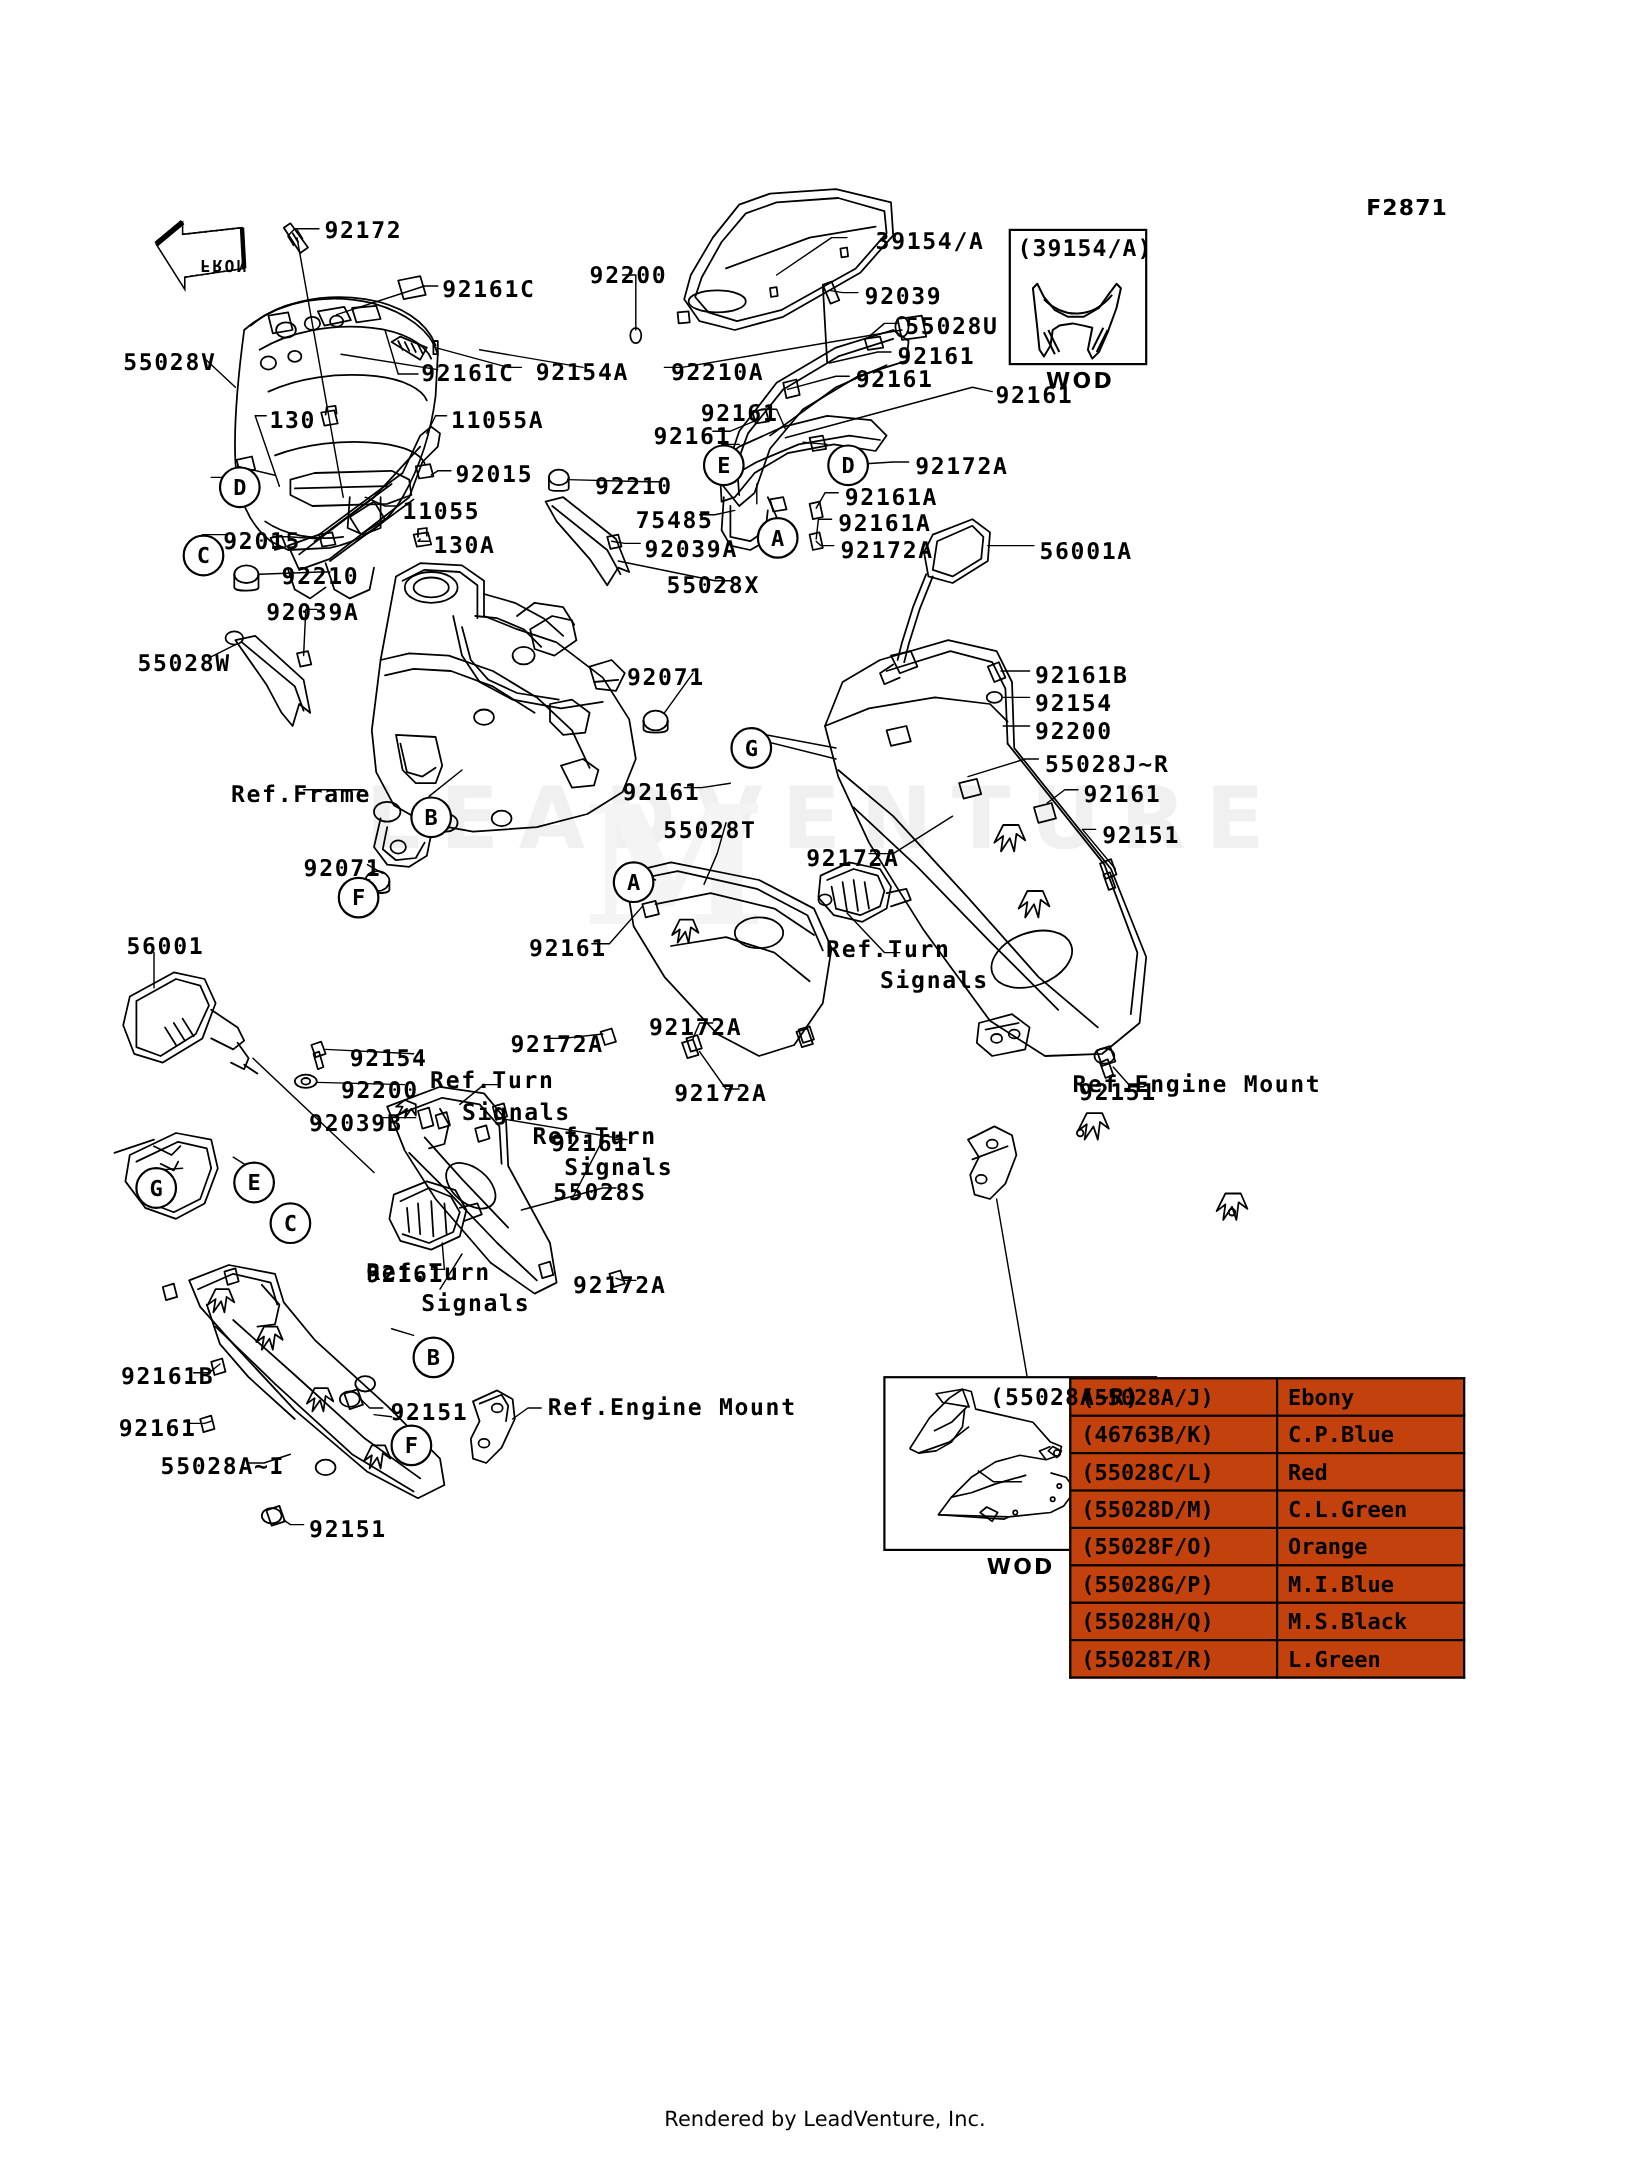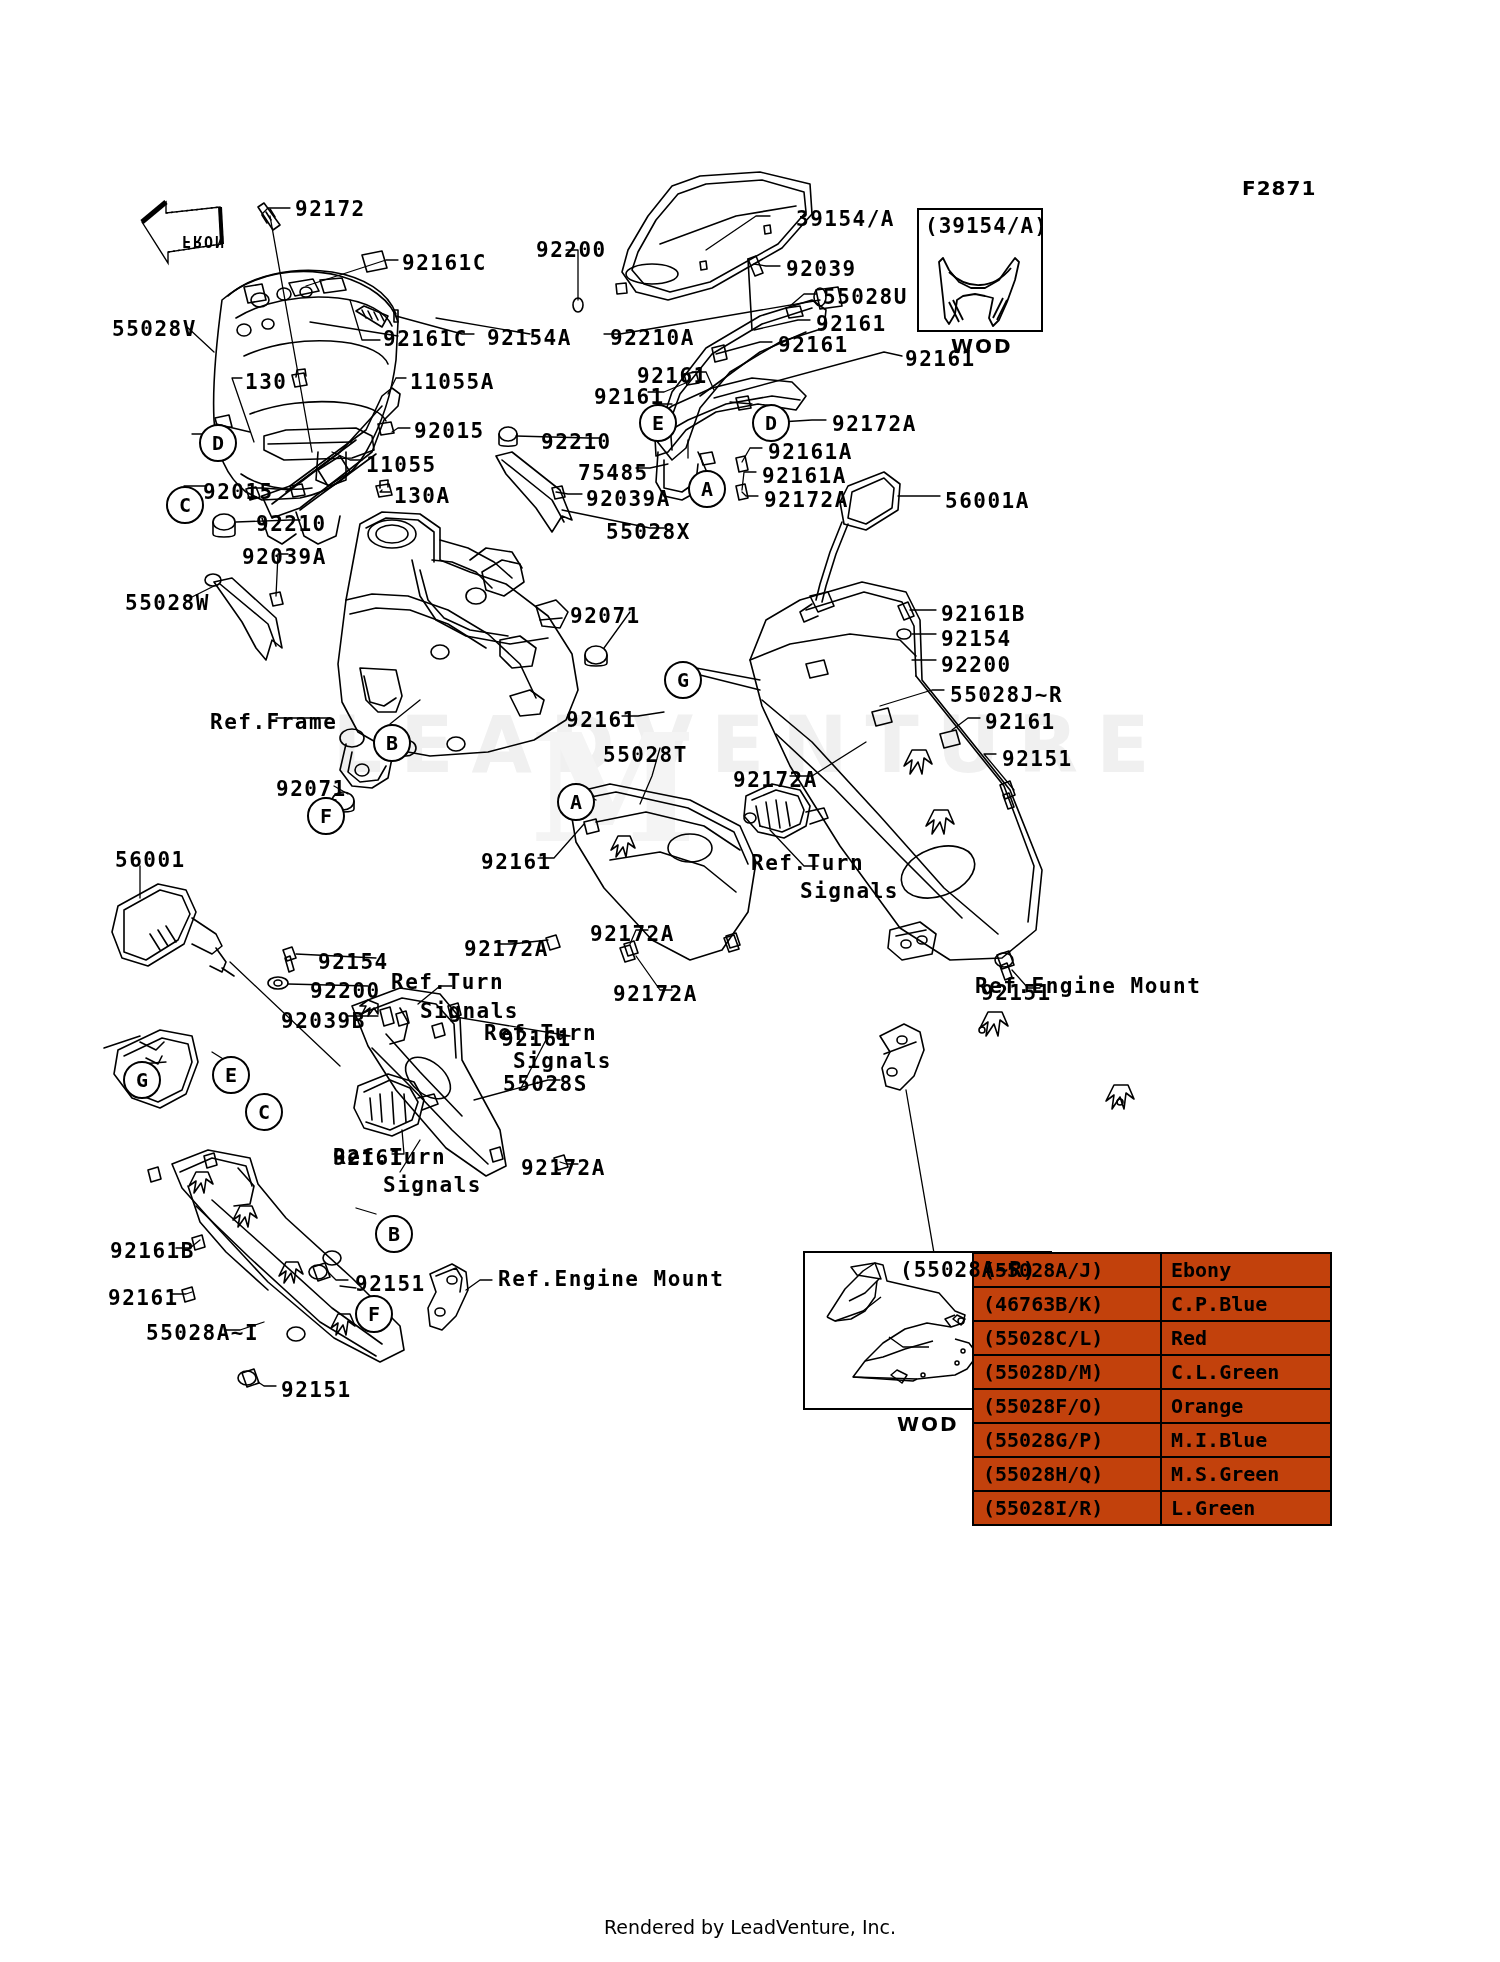--- a/index.html
+++ b/index.html
@@ -552,21 +552,21 @@
         <tr>
           <td class="code">(55028F/O)</td>
           <td class="name">Orange</td>
         </tr>
         <tr>
           <td class="code">(55028G/P)</td>
           <td class="name">M.I.Blue</td>
         </tr>
         <tr>
           <td class="code">(55028H/Q)</td>
-          <td class="name">M.S.Green</td>
+          <td class="name">M.S.Black</td>
         </tr>
         <tr>
           <td class="code">(55028I/R)</td>
           <td class="name">L.Green</td>
         </tr>
       </tbody>
   </table>
 
   <div id="callout-layer">
       <div class="lbl" style="left: 295px; top: 198px;">92172</div>

